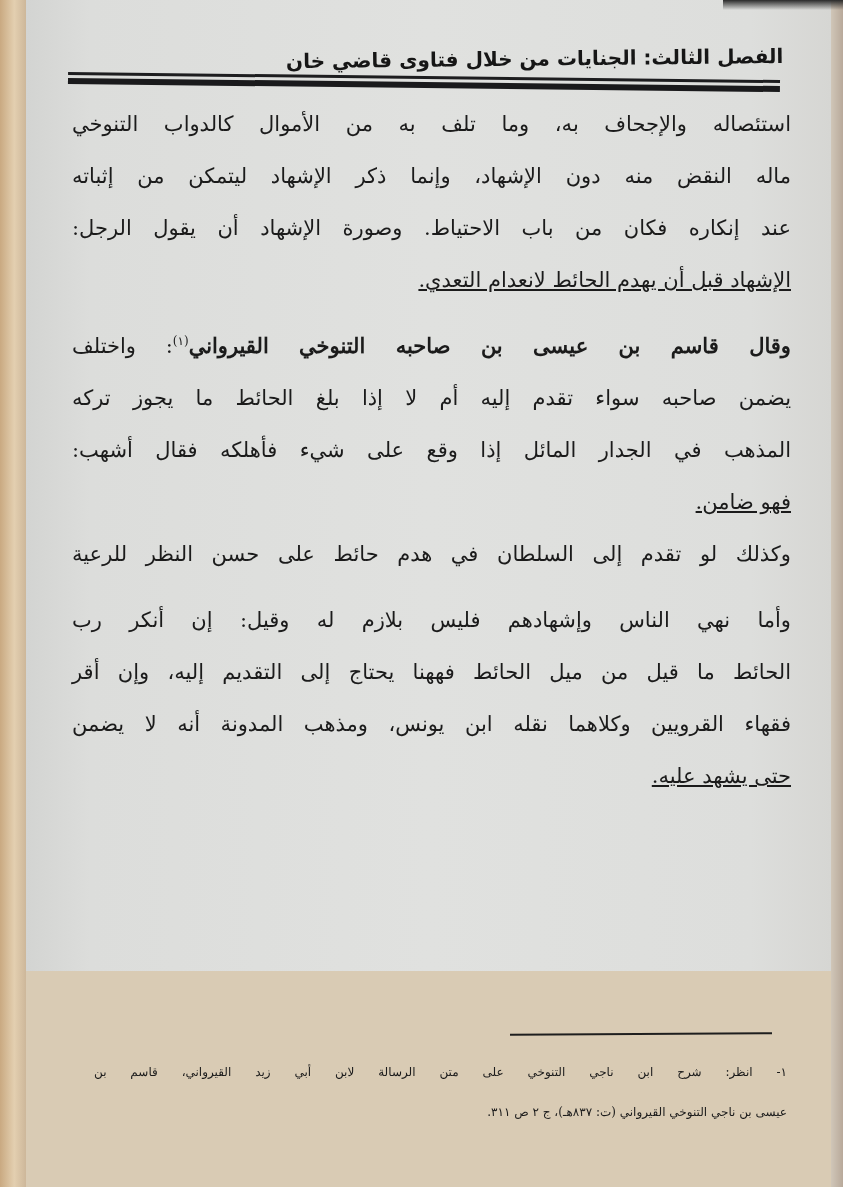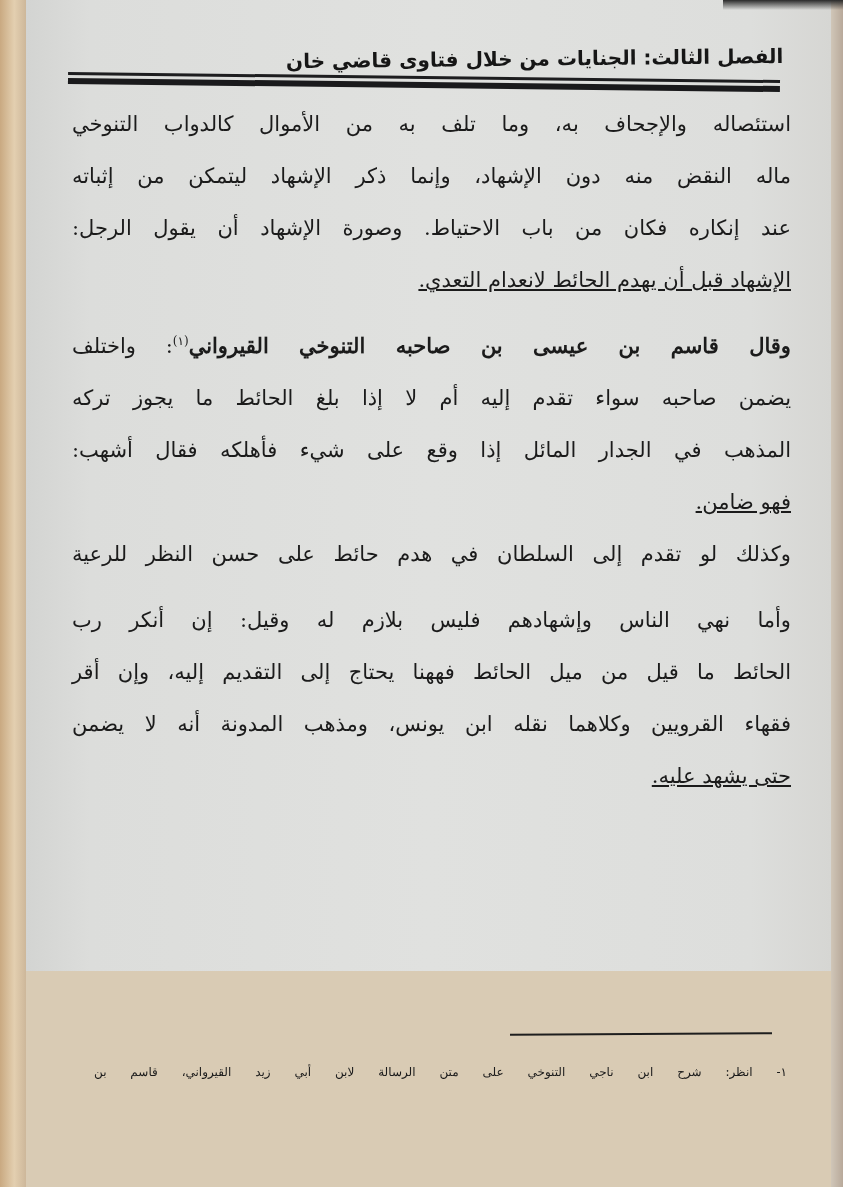--- a/index.html
+++ b/index.html
@@ -167,16 +167,17 @@
       <span class="line">الحائط ما قيل من ميل الحائط فههنا يحتاج إلى التقديم إليه، وإن أقر</span>
       <span class="line">فقهاء القرويين وكلاهما نقله ابن يونس، ومذهب المدونة أنه لا يضمن</span>
       <span class="line last">حتى يشهد عليه.</span>
     </div>
   </div>
 
   <div class="fn-rule"></div>
 
   <div class="footnotes">
     <span class="fn-line">١- انظر: شرح ابن ناجي التنوخي على متن الرسالة لابن أبي زيد القيرواني، قاسم بن</span>
+    <span class="fn-line last">عيسى بن ناجي التنوخي القيرواني (ت: ٨٣٧هـ)، ج ٢ ص ٣١١.</span>
   </div>
 </div>
 <div class="book-edge-right"></div>
 <div class="top-shadow"></div>
 
 </body></html>

